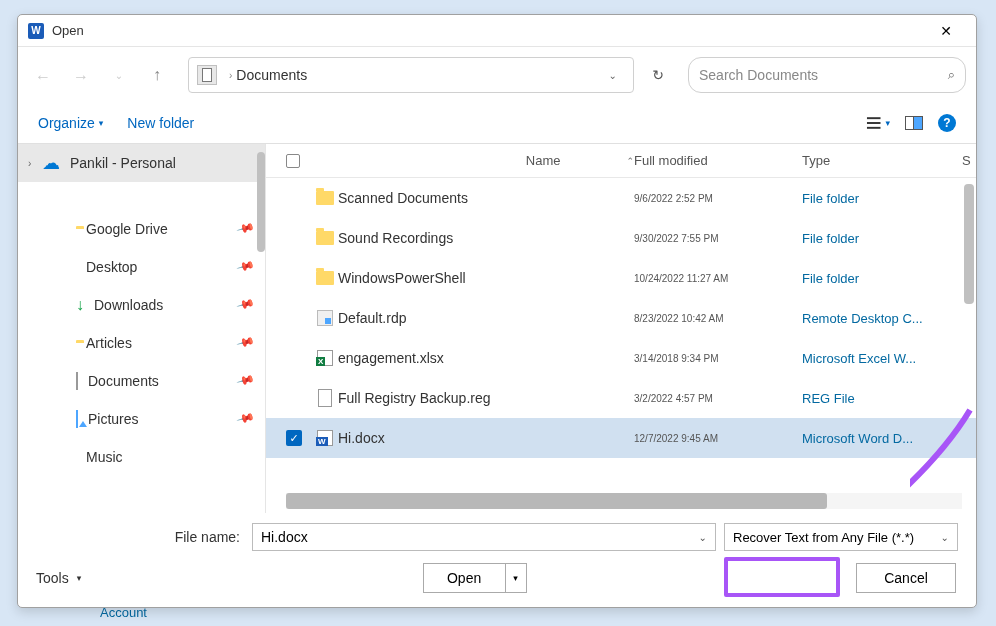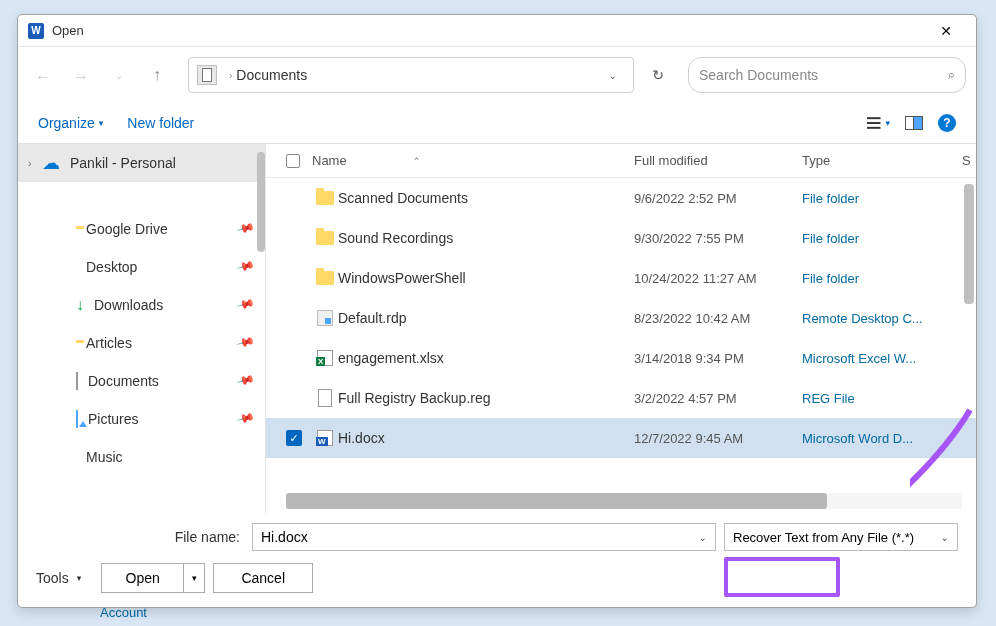--- a/index.html
+++ b/index.html
@@ -52,53 +52,53 @@
 .icon-doc{width:14px;height:18px;background:#f0f0f0;border:1px solid #999;position:relative;}
 .icon-doc::after{content:'';position:absolute;top:3px;left:2px;right:2px;height:1px;background:#4da6ff;box-shadow:0 3px 0 #4da6ff,0 6px 0 #4da6ff,0 9px 0 #4da6ff;}
 .icon-pic{width:18px;height:14px;background:#e8f4fd;border:1px solid #4da6ff;position:relative;}
 .icon-pic::after{content:'';position:absolute;bottom:0;left:2px;width:0;height:0;border-left:4px solid transparent;border-right:4px solid transparent;border-bottom:6px solid #4da6ff;}
 .icon-music{width:16px;height:16px;background:radial-gradient(circle,#ff9a56,#ff6b35);border-radius:50%;}
 
 .filelist { flex: 1; display: flex; flex-direction: column; overflow: hidden; position: relative; }
 .fl-header { height: 34px; display: flex; align-items: center; border-bottom: 1px solid #e8e8e8; font-size: 13px; color: #555; padding-left: 20px; }
 .fl-check { width: 26px; }
 .fl-chk-box { width: 14px; height: 14px; border: 1px solid #888; border-radius: 2px; display:block; }
-.col-name { flex: 1; display:flex;align-items:center;gap:6px; }
+.col-name { flex: 1; display:flex;align-items:center;gap:6px;justify-content:flex-end; }
 .col-date { width: 168px; }
 .col-type { width: 160px; }
 .col-extra { width: 14px; }
 .sort-arrow { font-size: 9px; color: #666; margin-left: 60px; }
 .fl-body { flex: 1; overflow-y: auto; }
 .fl-row { height: 40px; display: flex; align-items: center; padding-left: 20px; font-size: 14px; color: #333; cursor: pointer; }
 .fl-row.selected { background: #d0e0f0; }
 .fl-row .fl-check { display:flex;align-items:center; }
 .fl-chk-sel { width: 16px; height: 16px; background: #0067c0; border-radius: 2px; display:flex;align-items:center;justify-content:center;color:#fff;font-size:11px; }
 .row-icon { width: 26px; display: flex; align-items: center; justify-content: center; }
 .row-name { flex: 1; white-space: nowrap; overflow: hidden; text-overflow: ellipsis; }
-.row-date { width: 168px; color: #555; font-size: 13px; }
+.row-date { width: 168px; color: #555; font-size: 10px; }
 .row-type { width: 160px; color: #0369a1; font-size: 13px; white-space: nowrap; overflow: hidden; text-overflow: ellipsis; }
 .row-extra { width: 14px; }
 .icon-rdp{width:16px;height:16px;background:#f0f0f0;border:1px solid #bbb;position:relative;}
 .icon-rdp::after{content:'';position:absolute;bottom:1px;right:1px;width:6px;height:6px;background:#4da6ff;}
 .icon-xlsx{width:16px;height:16px;background:#fff;border:1px solid #999;position:relative;}
 .icon-xlsx::after{content:'X';position:absolute;bottom:-1px;left:-2px;background:#107c41;color:#fff;font-size:8px;font-weight:bold;padding:0 2px;}
 .icon-reg{width:14px;height:18px;background:#fff;border:1px solid #999;}
 .icon-docx{width:16px;height:16px;background:#fff;border:1px solid #999;position:relative;}
 .icon-docx::after{content:'W';position:absolute;bottom:-1px;left:-2px;background:#1b5cb8;color:#fff;font-size:8px;font-weight:bold;padding:0 2px;}
 .fl-hscroll { height: 16px; background: #f5f5f5; position: relative; margin: 0 14px 4px 20px; }
 .fl-thumb { position: absolute; left: 0; width: 80%; height: 100%; background: #b8b8b8; border-radius: 3px; }
 .fl-vscroll { position:absolute; right:2px; top:40px; width:10px; height:120px; background:#c0c0c0; border-radius:4px; }
 
 .bottom { padding: 10px 18px 14px; display: flex; flex-direction: column; gap: 12px; }
 .fn-row { display: flex; align-items: center; gap: 8px; }
 .fn-label { font-size: 14px; color: #333; width: 208px; text-align: right; padding-right: 4px; }
 .fn-select { flex: 1; height: 28px; border: 1px solid #bbb; padding: 0 8px; font-size: 14px; display: flex; align-items: center; position: relative; }
 .fn-select-caret { margin-left: auto; font-size: 10px; color: #555; }
 .filter-select { width: 234px; height: 28px; border: 1px solid #bbb; padding: 0 8px; font-size: 13px; display: flex; align-items: center; }
-.btn-row { display: flex; align-items: center; justify-content: flex-start; gap: 8px; padding-right: 2px; }
+.btn-row { display: flex; align-items: center; justify-content: space-between; gap: 0; padding-right: 2px; }
 .tools-link { font-size: 14px; color: #333; display: flex; align-items: center; gap: 8px; cursor: pointer; margin-right: 12px; }
 .open-group { display: flex; border: 1px solid #aaa; height: 30px; }
 .btn-open { width: 82px; display: flex; align-items: center; justify-content: center; font-size: 14px; cursor: pointer; border-right: 1px solid #aaa; }
 .btn-open-drop { width: 20px; display: flex; align-items: center; justify-content: center; font-size: 9px; cursor: pointer; }
 .btn-cancel { width: 100px; height: 30px; border: 1px solid #aaa; display: flex; align-items: center; justify-content: center; font-size: 14px; cursor: pointer; }
 
 .arrow-annotation { position:absolute; pointer-events:none; }
 .arrow1 { top: 400px; left: 910px; }
 .highlight-box { position: absolute; top: 557px; left: 724px; width: 116px; height: 40px; border: 4px solid #a855f7; border-radius: 2px; pointer-events: none; }
 

